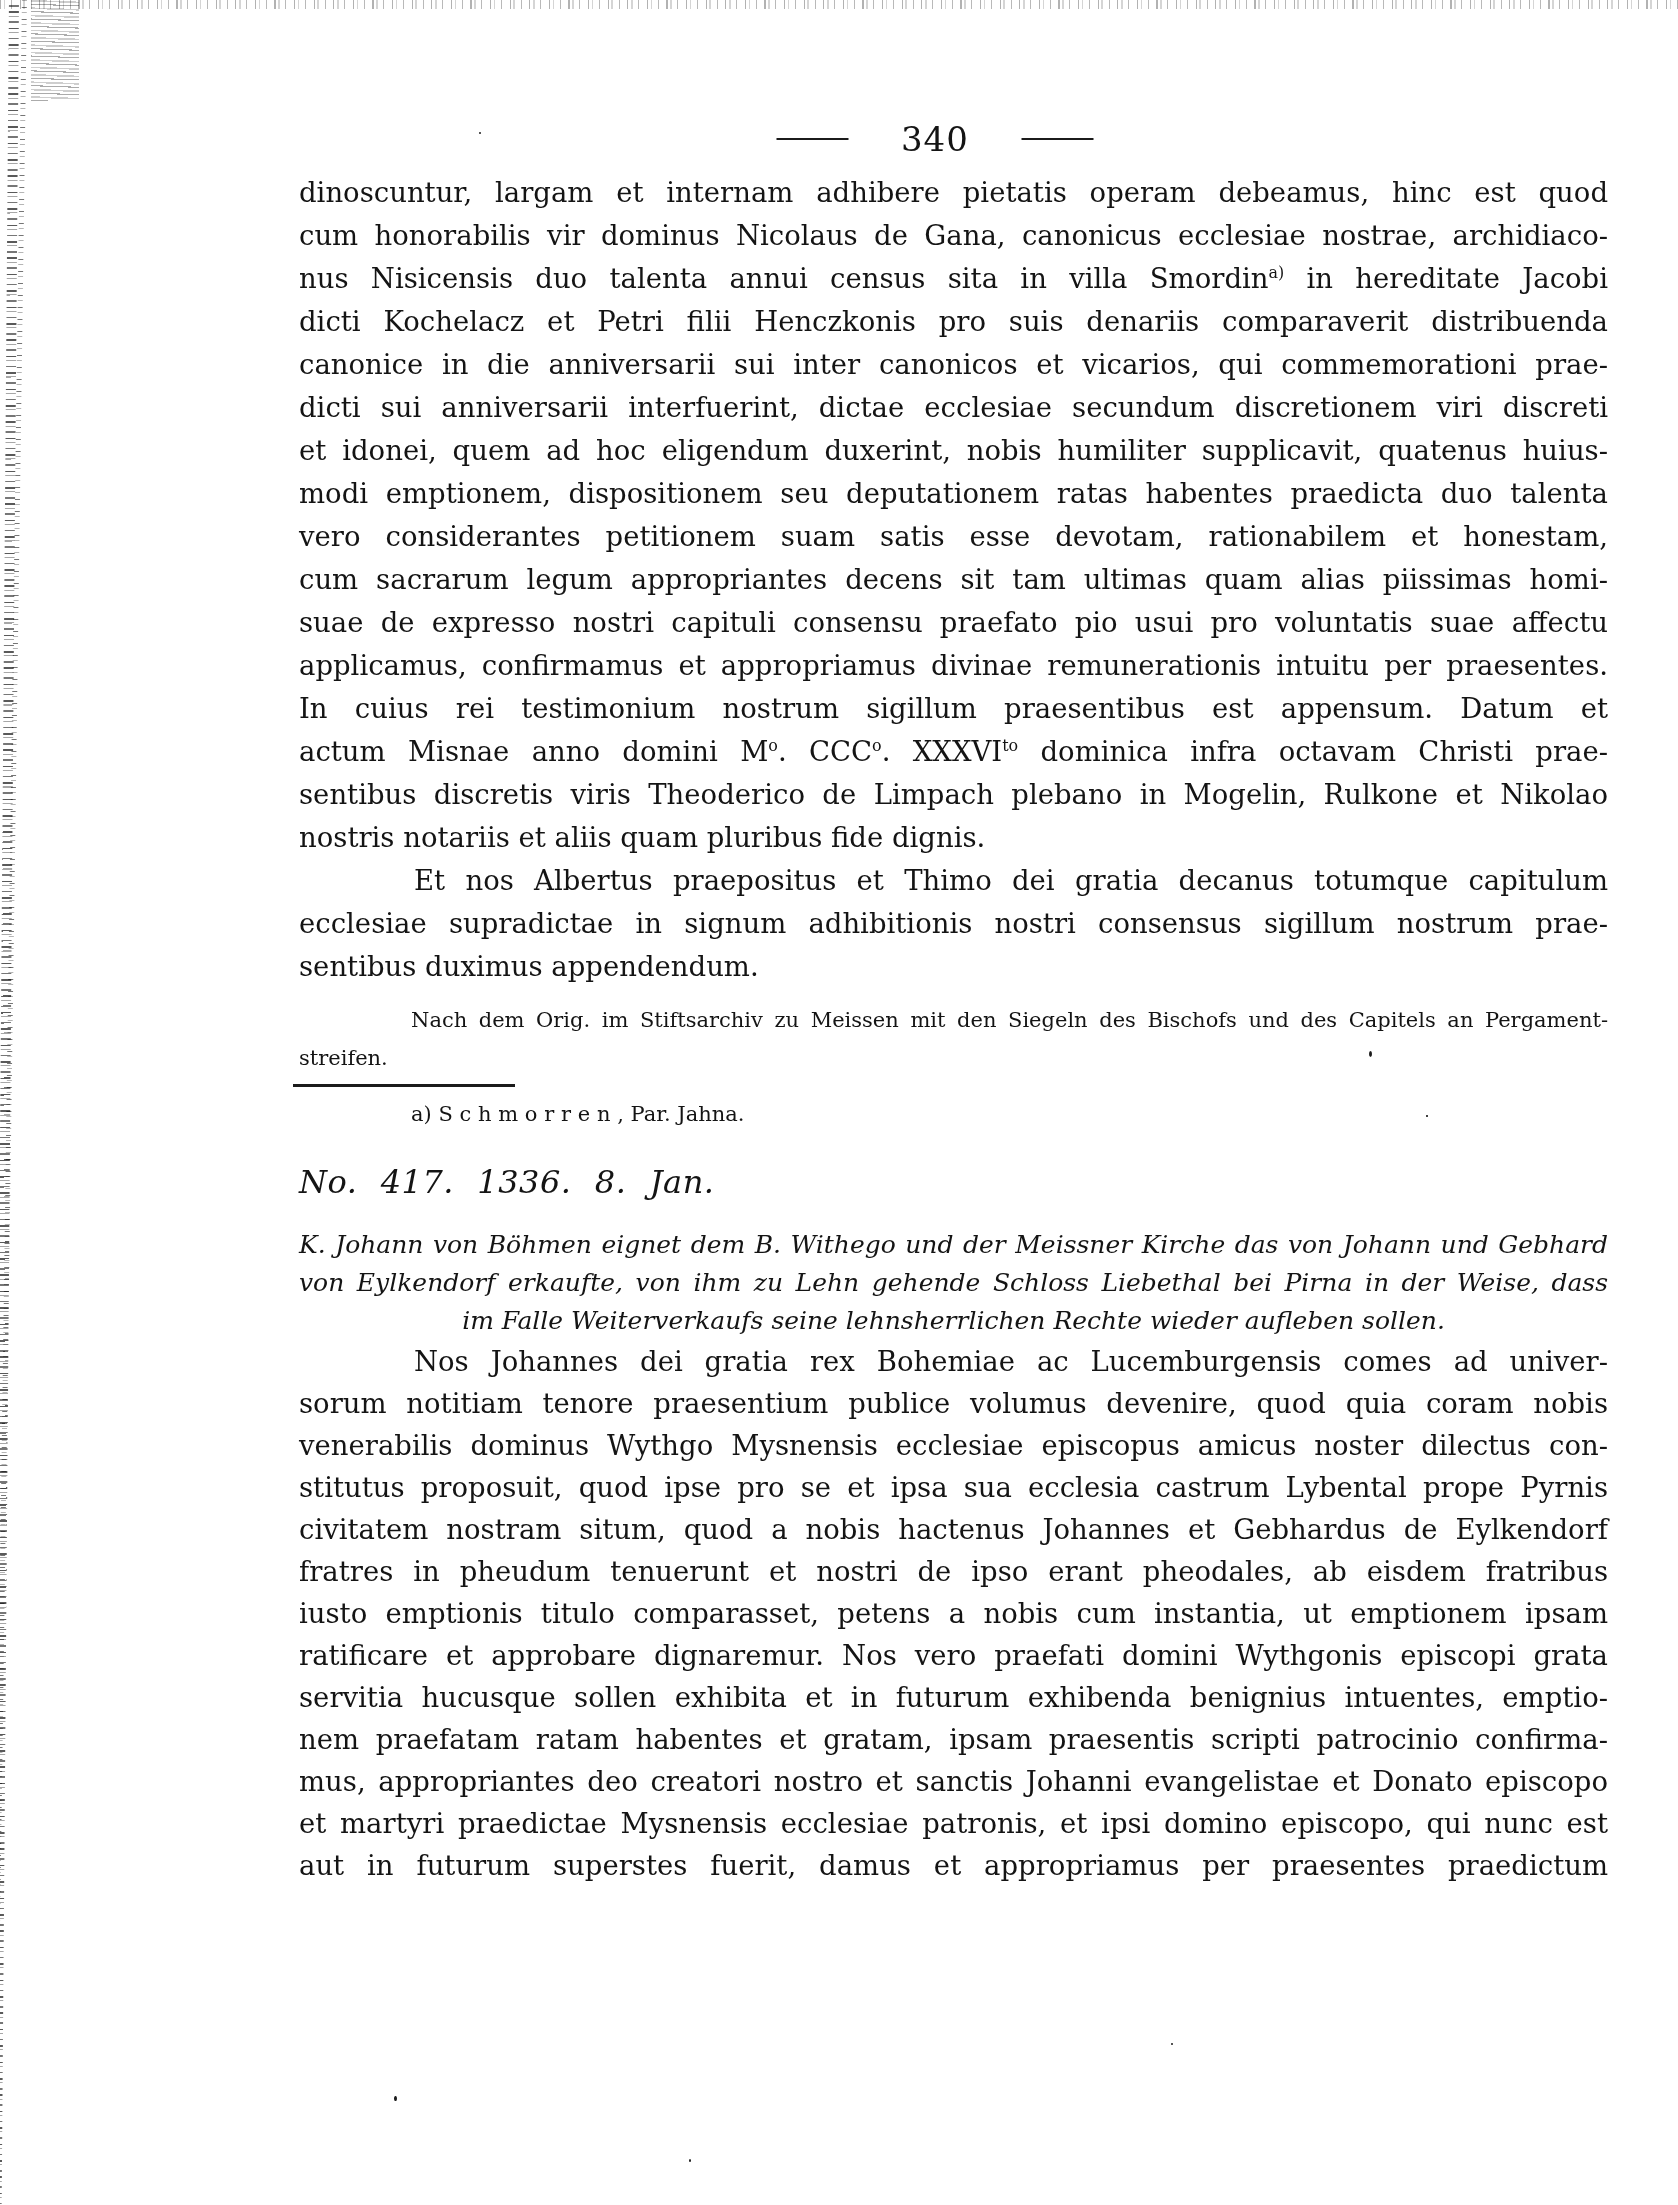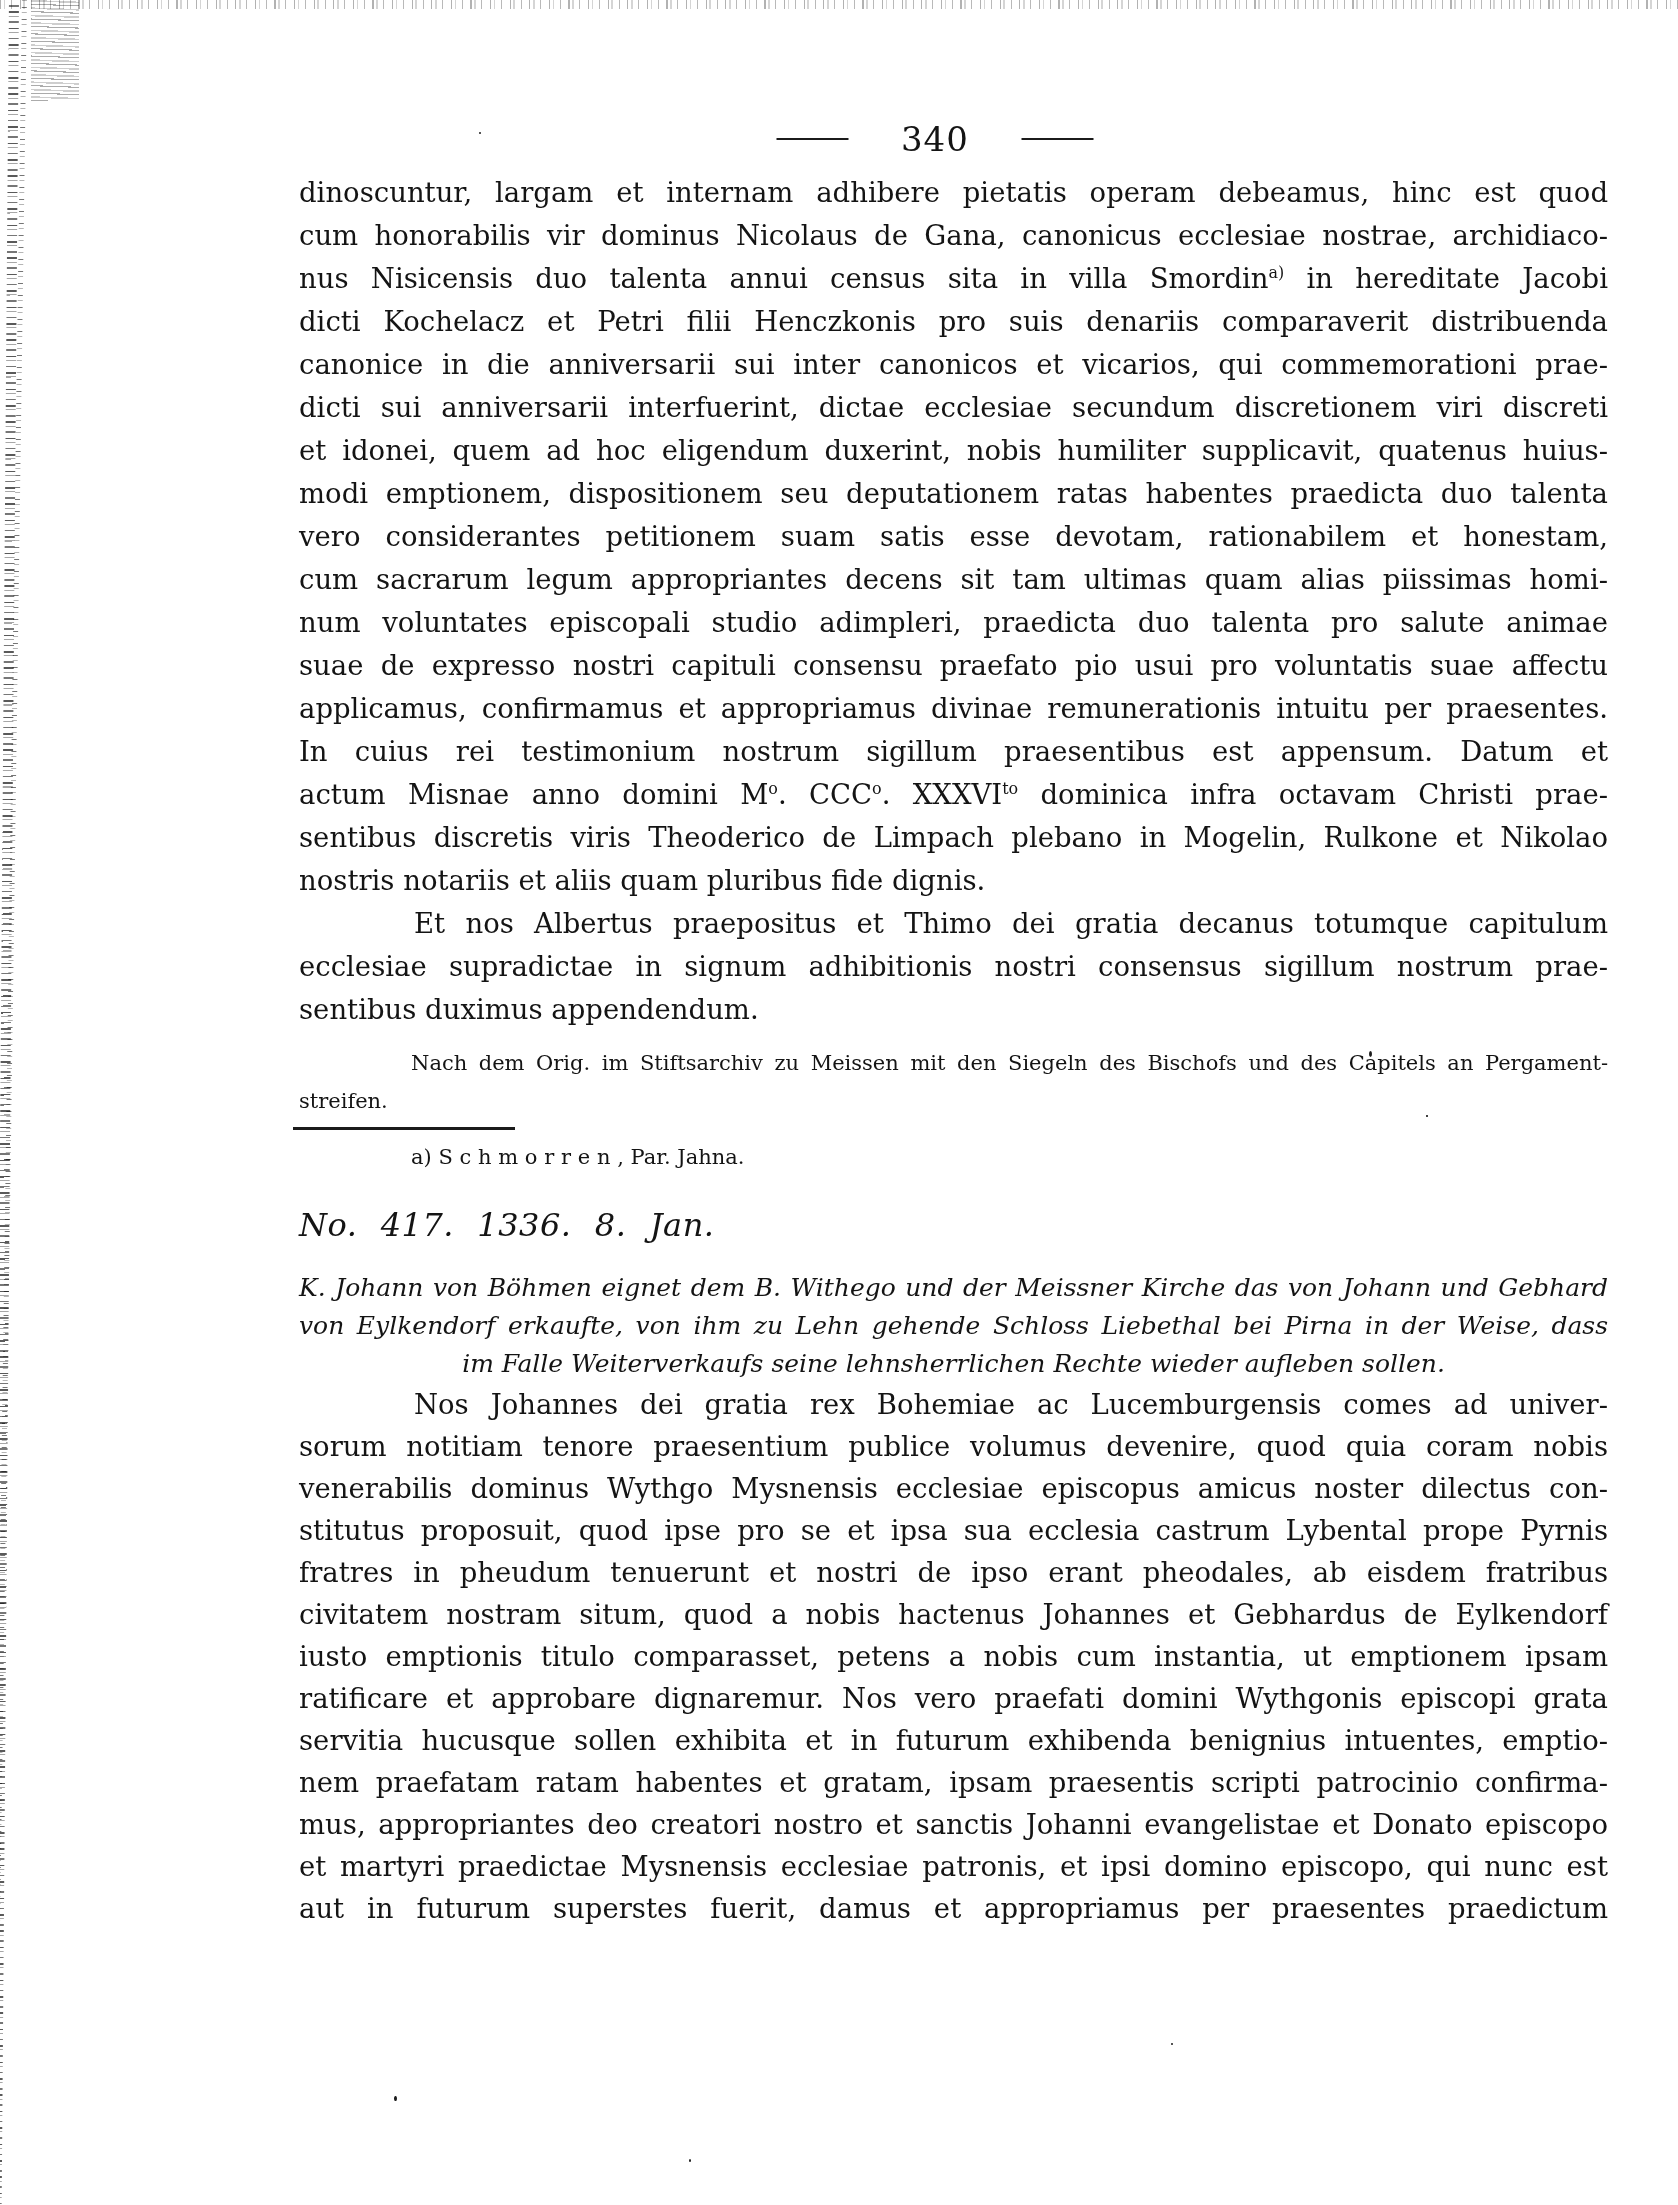--- a/index.html
+++ b/index.html
@@ -120,21 +120,20 @@
         <div class="line lh82"><span>dinoscuntur, largam et internam adhibere pietatis operam debeamus, hinc est quod</span></div>
         <div class="line lh82"><span>cum honorabilis vir dominus Nicolaus de Gana, canonicus ecclesiae nostrae, archidiaco-</span></div>
         <div class="line lh82"><span>nus Nisicensis duo talenta annui census sita in villa Smordin</span><span class="sup">a)</span><span> in hereditate Jacobi</span></div>
         <div class="line lh82"><span>dicti Kochelacz et Petri filii Henczkonis pro suis denariis comparaverit distribuenda</span></div>
         <div class="line lh82"><span>canonice in die anniversarii sui inter canonicos et vicarios, qui commemorationi prae-</span></div>
         <div class="line lh82"><span>dicti sui anniversarii interfuerint, dictae ecclesiae secundum discretionem viri discreti</span></div>
         <div class="line lh82"><span>et idonei, quem ad hoc eligendum duxerint, nobis humiliter supplicavit, quatenus huius-</span></div>
         <div class="line lh82"><span>modi emptionem, dispositionem seu deputationem ratas habentes praedicta duo talenta</span></div>
         <div class="line lh82"><span>vero considerantes petitionem suam satis esse devotam, rationabilem et honestam,</span></div>
         <div class="line lh82"><span>cum sacrarum legum appropriantes decens sit tam ultimas quam alias piissimas homi-</span></div>
-        <div class="line lh82"><span>num voluntates episcopali studio adimpleri, praedicta duo talenta pro salute animae</span></div>
         <div class="line lh82"><span>suae de expresso nostri capituli consensu praefato pio usui pro voluntatis suae affectu</span></div>
         <div class="line lh82"><span>applicamus, confirmamus et appropriamus divinae remunerationis intuitu per praesentes.</span></div>
         <div class="line lh82"><span>In cuius rei testimonium nostrum sigillum praesentibus est appensum.  Datum et</span></div>
         <div class="line lh82"><span>actum Misnae anno domini M</span><span class="sup">o</span><span>. CCC</span><span class="sup">o</span><span>. XXXVI</span><span class="sup">to</span><span> dominica infra octavam Christi prae-</span></div>
         <div class="line lh82"><span>sentibus discretis viris Theoderico de Limpach plebano in Mogelin, Rulkone et Nikolao</span></div>
         <div class="line lh82 endp"><span>nostris notariis et aliis quam pluribus fide dignis.</span></div>
       </div>
 
     <div>
         <div class="line lh82 ind"><span>Et nos Albertus praepositus et Thimo dei gratia decanus totumque capitulum</span></div>
@@ -159,22 +158,22 @@
         <div class="line regest"><span>K. Johann von Böhmen eignet dem B. Withego und der Meissner Kirche das von Johann und Gebhard</span></div>
         <div class="line regest"><span>von Eylkendorf erkaufte, von ihm zu Lehn gehende Schloss Liebethal bei Pirna in der Weise, dass</span></div>
         <div class="line regest ctr"><span>im Falle Weiterverkaufs seine lehnsherrlichen Rechte wieder aufleben sollen.</span></div>
       </div>
 
     <div class="doc417-body">
         <div class="line lh80 ind"><span>Nos Johannes dei gratia rex Bohemiae ac Lucemburgensis comes ad univer-</span></div>
         <div class="line lh80"><span>sorum notitiam tenore praesentium publice volumus devenire, quod quia coram nobis</span></div>
         <div class="line lh80"><span>venerabilis dominus Wythgo Mysnensis ecclesiae episcopus amicus noster dilectus con-</span></div>
         <div class="line lh80"><span>stitutus proposuit, quod ipse pro se et ipsa sua ecclesia castrum Lybental prope Pyrnis</span></div>
+        <div class="line lh80"><span>civitatem nostram situm, quod a nobis hactenus Johannes et Gebhardus de Eylkendorf</span></div>
         <div class="line lh80"><span>fratres in pheudum tenuerunt et nostri de ipso erant pheodales, ab eisdem fratribus</span></div>
-        <div class="line lh80"><span>civitatem nostram situm, quod a nobis hactenus Johannes et Gebhardus de Eylkendorf</span></div>
         <div class="line lh80"><span>iusto emptionis titulo comparasset, petens a nobis cum instantia, ut emptionem ipsam</span></div>
         <div class="line lh80"><span>ratificare et approbare dignaremur.  Nos vero praefati domini Wythgonis episcopi grata</span></div>
         <div class="line lh80"><span>servitia hucusque sollen exhibita et in futurum exhibenda benignius intuentes, emptio-</span></div>
         <div class="line lh80"><span>nem praefatam ratam habentes et gratam, ipsam praesentis scripti patrocinio confirma-</span></div>
         <div class="line lh80"><span>mus, appropriantes deo creatori nostro et sanctis Johanni evangelistae et Donato episcopo</span></div>
         <div class="line lh80"><span>et martyri praedictae Mysnensis ecclesiae patronis, et ipsi domino episcopo, qui nunc est</span></div>
         <div class="line lh80"><span>aut in futurum superstes fuerit, damus et appropriamus per praesentes praedictum</span></div>
       </div>
 
   </div>

